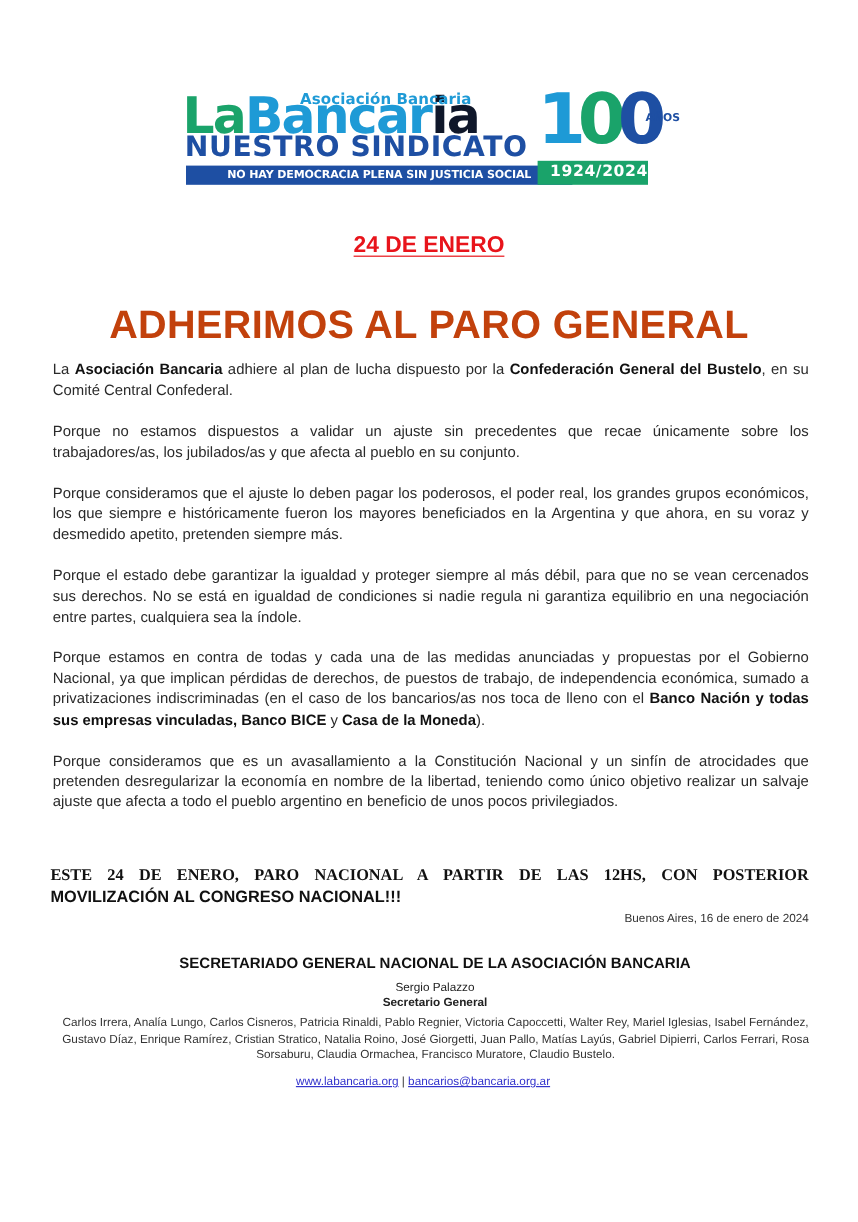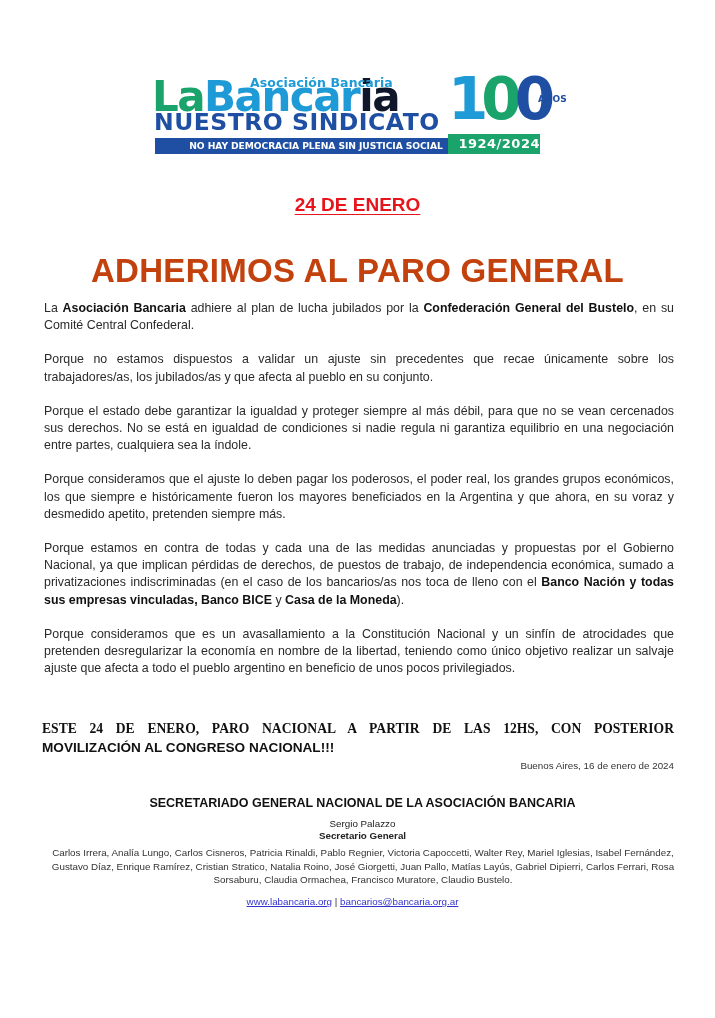--- a/index.html
+++ b/index.html
@@ -60,24 +60,24 @@
     <div class="hundred"><span class="h1">1</span><span class="h2">0</span><span class="h3">0</span></div>
     <div class="anos">AÑOS</div>
     <div class="years">1924/2024</div>
   </div>
 </div>
 
 <div class="date-heading">24 DE ENERO</div>
 <div class="main-heading">ADHERIMOS AL PARO GENERAL</div>
 
 <div class="content">
-  <p><span>La </span><b>Asociación Bancaria</b><span> adhiere al plan de lucha jubilados  por la </span><b>Confederación General del Bustelo</b><span>, en su Comité Central Confederal.</span></p>
+  <p><span>La </span><b>Asociación Bancaria</b><span> adhiere al plan de lucha dispuesto  por la </span><b>Confederación General del Bustelo</b><span>, en su Comité Central Confederal.</span></p>
   <p>Porque no estamos dispuestos a validar un ajuste sin precedentes que recae únicamente sobre los trabajadores/as, los jubilados/as y que afecta al pueblo en su conjunto.</p>
+  <p>Porque consideramos que el ajuste lo deben pagar los poderosos, el poder real, los grandes grupos económicos, los que siempre e históricamente fueron los mayores beneficiados en la Argentina y que ahora, en su voraz y desmedido apetito, pretenden siempre más.</p>
   <p>Porque el estado debe garantizar la igualdad y proteger siempre al más débil, para que no se vean cercenados sus derechos. No se está en igualdad de condiciones si nadie regula ni garantiza equilibrio en una negociación entre partes, cualquiera sea la índole.</p>
-  <p>Porque consideramos que el ajuste lo deben pagar los poderosos, el poder real, los grandes grupos económicos, los que siempre e históricamente fueron los mayores beneficiados en la Argentina y que ahora, en su voraz y desmedido apetito, pretenden siempre más.</p>
   <p><span>Porque estamos en contra de todas y cada una de las medidas anunciadas y propuestas por el Gobierno Nacional, ya que implican pérdidas de derechos, de puestos de trabajo, de independencia económica, sumado a privatizaciones indiscriminadas (en el caso de los bancarios/as nos toca de lleno con el </span><b>Banco Nación y todas sus empresas vinculadas, Banco BICE</b><span> y </span><b>Casa de la Moneda</b><span>).</span></p>
   <p>Porque consideramos que es un avasallamiento a la Constitución Nacional y un sinfín de atrocidades que pretenden desregularizar la economía en nombre de la libertad, teniendo como único objetivo realizar un salvaje ajuste que afecta a todo el pueblo argentino en beneficio de unos pocos privilegiados.</p>
 </div>
 
 <div class="callout">
   <span class="l1">ESTE 24 DE ENERO, PARO NACIONAL A PARTIR DE LAS 12HS, CON POSTERIOR</span>
   <span>MOVILIZACIÓN AL CONGRESO NACIONAL!!!</span>
 </div>
 
 <div class="place-date">Buenos Aires, 16  de  enero de 2024</div>

